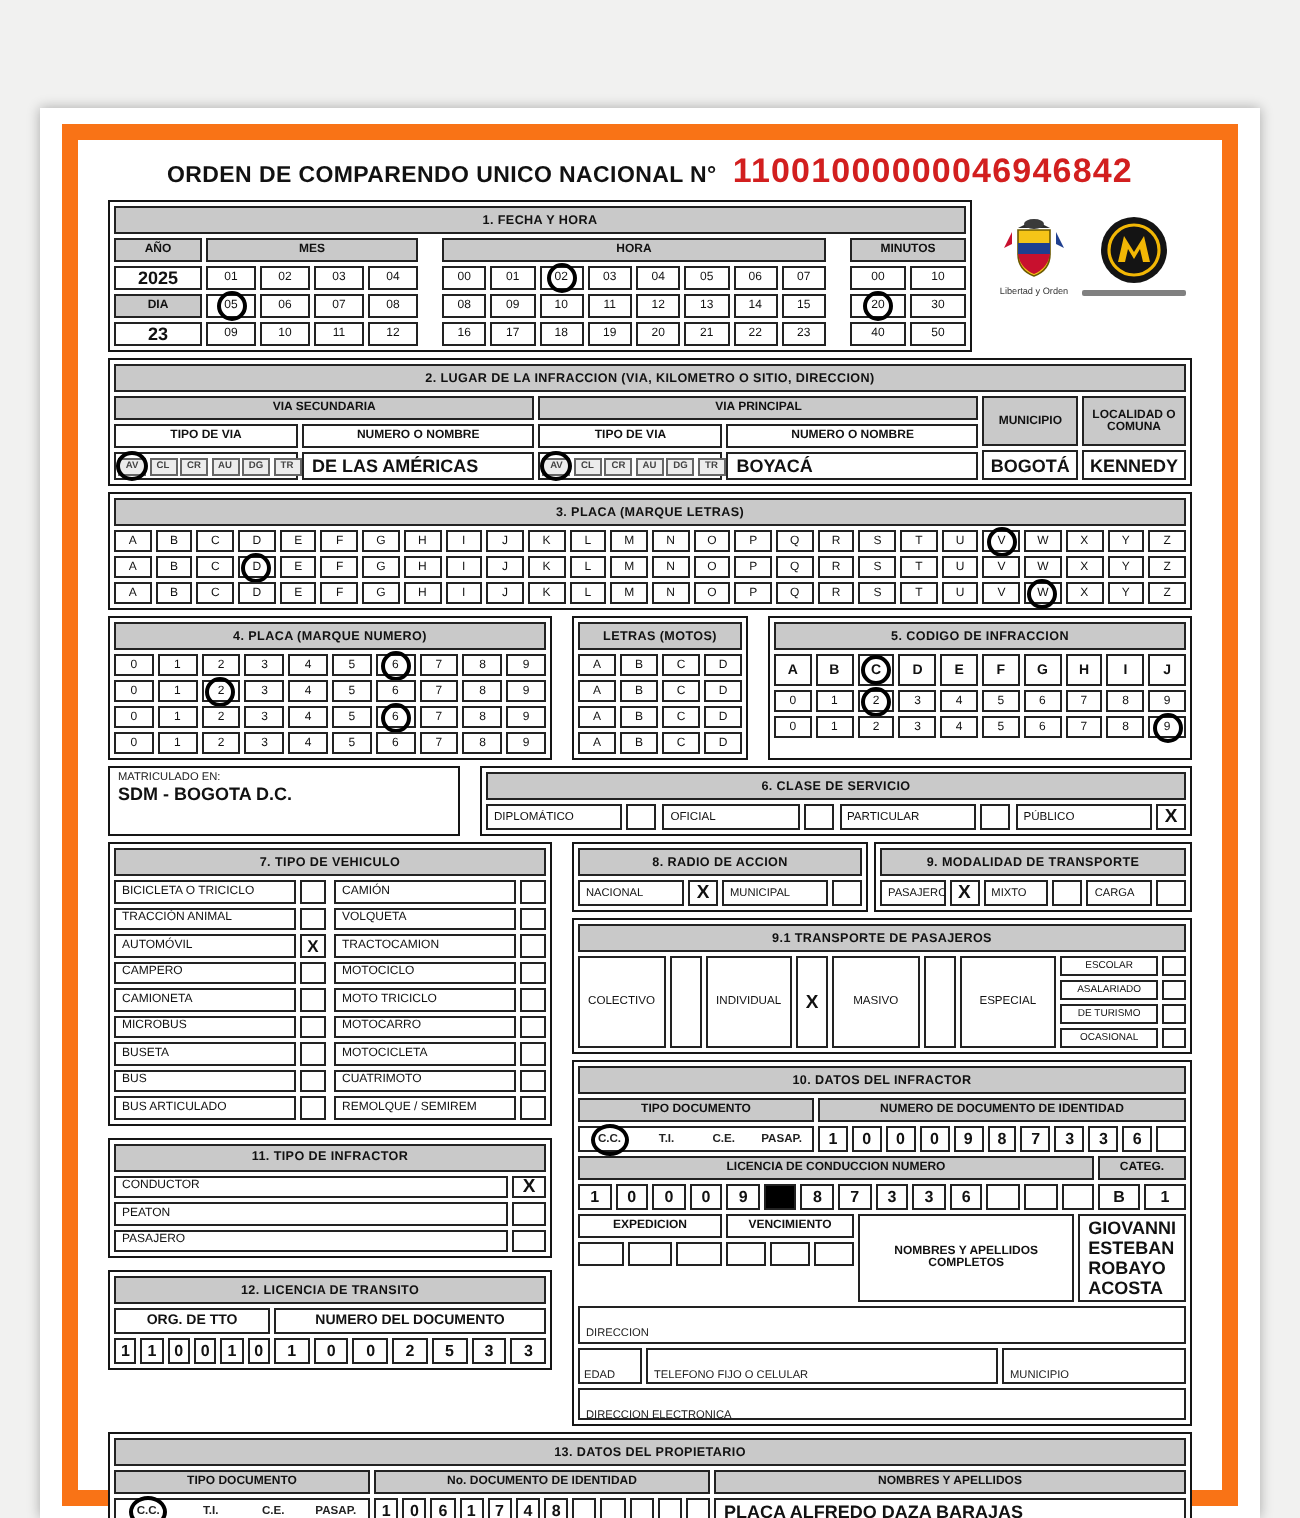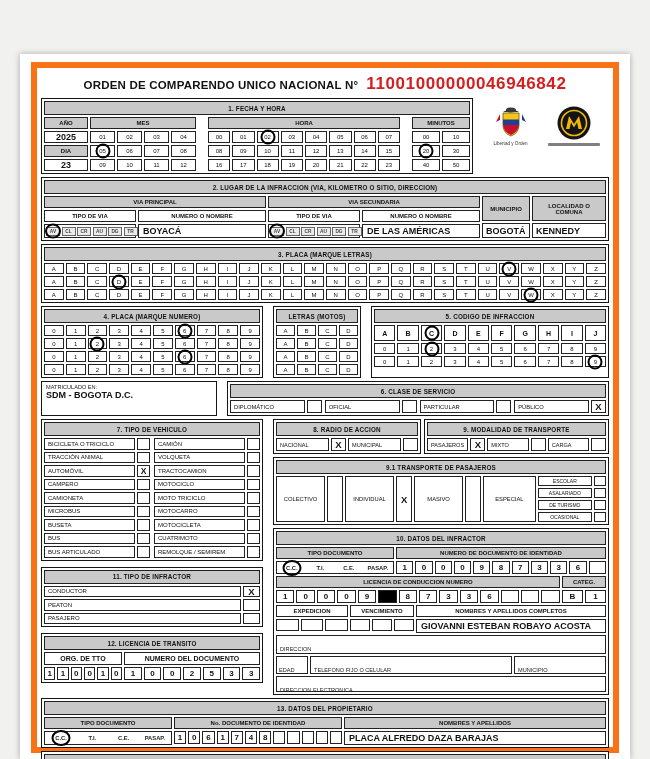--- a/index.html
+++ b/index.html
@@ -1,18 +1,18 @@
 <!DOCTYPE html>
 <html><head>
 <meta charset="utf-8">
 <style>
   html,body{margin:0;padding:0;}
   body{width:650px;height:759px;background:#f1f1f0;font-family:"Liberation Sans",sans-serif;color:#111;position:relative;overflow:hidden;}
   .sheet{position:absolute;left:20px;right:20px;top:54px;bottom:0;background:#fff;box-shadow:0 0 6px rgba(0,0,0,.3);padding:8px 11px 6px 11px;box-sizing:border-box;}
-  .frame{border:6px solid #f97316;padding:4px 4px;box-sizing:border-box;height:100%;}
+  .frame{border:8px solid #f97316;padding:4px 15px;box-sizing:border-box;height:100%;}
   
   .titlerow{display:flex;justify-content:center;align-items:baseline;gap:8px;padding:2px 0 4px 0;}
   .titlerow .t{font-weight:bold;font-size:11.5px;letter-spacing:.2px;}
   .titlerow .n{font-weight:bold;font-size:17px;letter-spacing:.6px;}
   
   .blk{border:1.5px solid #151515;background:#fff;padding:2px;box-sizing:border-box;}
   .sec-header{background:#c9c9c9;border:1px solid #222;font-size:6.3px;font-weight:bold;text-align:center;padding:2.5px 0;letter-spacing:.2px;}
   .ghead{background:#c9c9c9;border:1px solid #222;font-size:6px;font-weight:bold;text-align:center;padding:2px 1px;display:flex;align-items:center;justify-content:center;box-sizing:border-box;}
   .whead{background:#fff;border:1px solid #222;font-size:6px;font-weight:bold;text-align:center;padding:2px 1px;display:flex;align-items:center;justify-content:center;box-sizing:border-box;}
   .cells{display:flex;gap:2px;margin-top:2px;}
@@ -114,21 +114,21 @@
   .s10row{display:flex;gap:2px;margin-top:2px;}
   .s10row .tipodoc-h{width:118px;flex:none;}
   .s10row .numdoc-h{flex:1;}
   .s10row .docopts{width:118px;flex:none;}
   .s10row .cells{flex:1;margin-top:0;}
   .s10row .categ-h{width:44px;flex:none;}
   .s10row .categcells{width:44px;flex:none;margin-top:0;}
   .expblock{width:72px;flex:none;display:flex;flex-direction:column;gap:2px;}
   .expblock .cells{margin-top:0;} .expblock .cell{height:12px;}
   .vencblock{width:64px;}
-  .nameblock{flex:1;display:flex;flex-direction:column;gap:2px;}
+  .nameblock{flex:1;display:flex;flex-direction:row;gap:2px;}
   .nameblock .nv{border:1px solid #222;flex:1;display:flex;align-items:center;padding:1px 4px;box-sizing:border-box;}
   .dirbox{border:1px solid #222;height:19px;margin-top:2px;padding:1px 3px;box-sizing:border-box;}
   .edadrow{display:flex;gap:2px;margin-top:2px;}
   .edadbox{width:32px;flex:none;border:1px solid #222;height:18px;padding:1px 2px;box-sizing:border-box;}
   .telbox{flex:1;border:1px solid #222;height:18px;padding:1px 3px;box-sizing:border-box;}
   .munibox{width:92px;flex:none;border:1px solid #222;height:18px;padding:1px 3px;box-sizing:border-box;}
   .direlec{border:1px solid #222;height:16px;margin-top:2px;padding:1px 3px;box-sizing:border-box;}
   
   .s13row{display:flex;gap:2px;margin-top:2px;}
   .s13row .c1{width:128px;flex:none;}
@@ -255,54 +255,54 @@
           <path d="M9 23 L12 10 L17 18 L22 10 L25 23 L21.5 23 L20 16.5 L17 21.5 L14 16.5 L12.5 23 Z" fill="#f2b705"></path>
         </svg>
         <span class="capbar"></span>
       </div>
     </div>
   </div>
 
   <div class="sec blk sec2">
     <div class="sec-header">2. LUGAR DE LA INFRACCION (VIA, KILOMETRO O SITIO, DIRECCION)</div>
     <div class="l2cols">
-      <div class="l2via l2p">
-        <div class="ghead">VIA PRINCIPAL</div>
+      <div class="l2via l2s">
+        <div class="ghead">VIA SECUNDARIA</div>
         <div class="l2sub">
           <div class="whead tv">TIPO DE VIA</div>
           <div class="whead nn">NUMERO O NOMBRE</div>
         </div>
         <div class="l2valrow">
           <div class="tipowrap tipos">
                 <span class="doclabel ringed">AV</span>
                 <span class="doclabel">CL</span>
                 <span class="doclabel">CR</span>
                 <span class="doclabel">AU</span>
                 <span class="doclabel">DG</span>
                 <span class="doclabel">TR</span>
               </div>
-          <div class="nnval val">BOYACÁ</div>
-        </div>
-      </div>
-      <div class="l2via l2s">
-        <div class="ghead">VIA SECUNDARIA</div>
+          <div class="nnval val">DE LAS AMÉRICAS</div>
+        </div>
+      </div>
+      <div class="l2via l2p">
+        <div class="ghead">VIA PRINCIPAL</div>
         <div class="l2sub">
           <div class="whead tv">TIPO DE VIA</div>
           <div class="whead nn">NUMERO O NOMBRE</div>
         </div>
         <div class="l2valrow">
           <div class="tipowrap tipos">
                 <span class="doclabel ringed">AV</span>
                 <span class="doclabel">CL</span>
                 <span class="doclabel">CR</span>
                 <span class="doclabel">AU</span>
                 <span class="doclabel">DG</span>
                 <span class="doclabel">TR</span>
               </div>
-          <div class="nnval val">DE LAS AMÉRICAS</div>
+          <div class="nnval val">BOYACÁ</div>
         </div>
       </div>
       <div class="l2col muni">
         <div class="ghead">MUNICIPIO</div>
         <div class="cval val">BOGOTÁ</div>
       </div>
       <div class="l2col local">
         <div class="ghead">LOCALIDAD O COMUNA</div>
         <div class="cval val">KENNEDY</div>
       </div>

